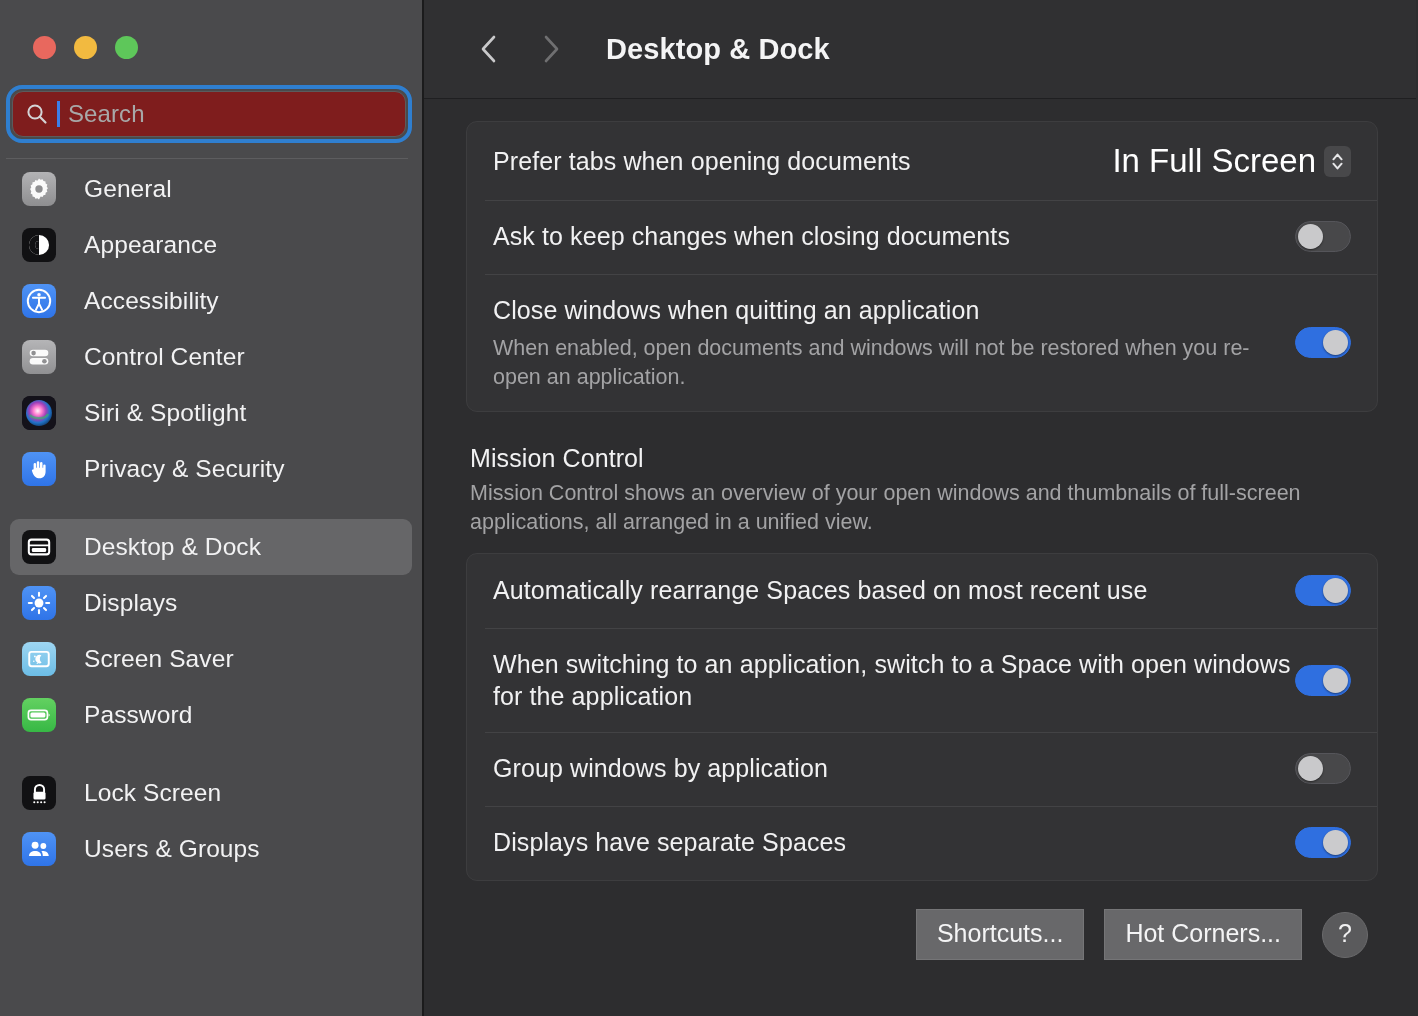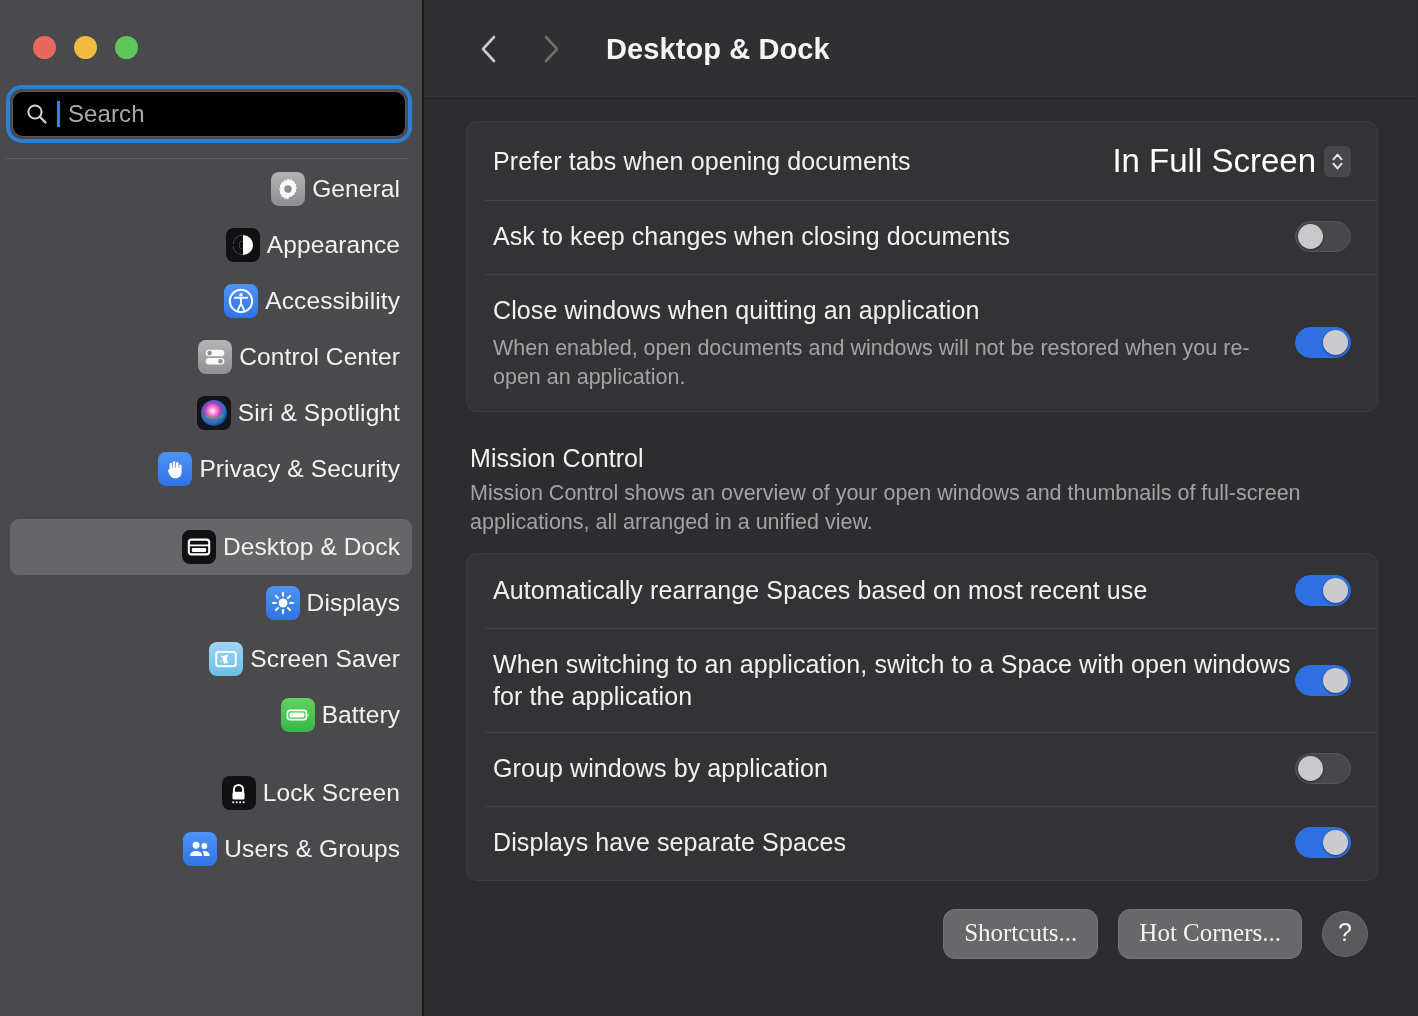--- a/index.html
+++ b/index.html
@@ -28,21 +28,21 @@
 
   .search-wrap { padding: 26px 14px 0 6px; }
   .search-ring {
     border: 4px solid #2f7fd0;
     border-radius: 16px;
     padding: 2px;
     width: 406px;
   }
   .search-box {
     height: 46px;
-    background: #000000;
+    background: #7f1d1d;
     border: 1px solid #5b5b5d;
     border-radius: 11px;
     display: flex; align-items: center;
     padding: 0 12px;
     gap: 8px;
   }
   .search-icon { flex: 0 0 auto; display: block; }
   .caret {
     width: 3px; height: 26px; background: #3b7ee8;
     flex: 0 0 auto;
@@ -54,26 +54,25 @@
   .sb-divider {
     height: 1px; background: #5d5d5f; margin-top: 15px;
   }
 
   .sb-scroll {
     flex: 1; overflow: hidden; padding-top: 2px;
   }
   .sb-group { padding: 0 10px; }
   .sb-group.gap { margin-top: 22px; }
   .sb-item {
-    display: flex; align-items: center; gap: 7px;
+    display: flex; align-items: center; gap: 28px;
     height: 56px;
     padding: 0 12px;
     border-radius: 9px;
     cursor: default;
-    justify-content: flex-end;
   }
   .sb-item.selected { background: #666668; }
   .sb-label { font-size: 24.5px; color: #f2f2f3; letter-spacing: .1px; white-space: nowrap; }
   .sb-icon {
     width: 34px; height: 34px; border-radius: 8px;
     flex: 0 0 auto;
     display: flex; align-items: center; justify-content: center;
     overflow: hidden;
   }
 
@@ -177,25 +176,25 @@
   }
 
   
   .btnrow {
     display: flex; justify-content: flex-end; align-items: center;
     gap: 20px; margin-top: 28px; padding-right: 10px;
   }
   .btn {
     background: #68686a;
     border: 1px solid #757577;
-    border-radius: 12px;
+    border-radius: 0;
     color: #f4f4f5;
     font-size: 25px;
     padding: 9px 20px 11px;
-    font-family: Liberation Serif, serif;
+    font-family: Liberation Sans, sans-serif;
     white-space: nowrap;
   }
   .btn-help {
     width: 46px; height: 46px; border-radius: 50%;
     background: #5a5a5c; border: 1px solid #6a6a6c;
     color: #f0f0f1; font-size: 25px;
     display: flex; align-items: center; justify-content: center;
     padding: 0 0 3px 0;
   }
 </style>
@@ -341,21 +340,21 @@
           <span class="sb-label">Screen Saver</span>
         </div>
         <div class="sb-item">
           <span class="sb-icon" style="background:linear-gradient(#63d161,#37b845)">
             <svg width="28" height="28" viewBox="0 0 28 28">
                 <rect x="3.4" y="9.4" width="19" height="9.2" rx="2.6" fill="none" stroke="#fff" stroke-width="1.7"></rect>
                 <rect x="5.4" y="11.4" width="15" height="5.2" rx="1.5" fill="#fff"></rect>
                 <path d="M23.6 12.4v3.2a1.75 1.75 0 000-3.2z" fill="#fff"></path>
               </svg>
           </span>
-          <span class="sb-label">Battery</span>
+          <span class="sb-label">Password</span>
         </div>
       </div>
 
       <div class="sb-group gap">
         <div class="sb-item">
           <span class="sb-icon" style="background:#111113">
             <svg width="25" height="25" viewBox="0 0 24 24">
                 <path d="M7.6 10.6V8.2a4.4 4.4 0 018.8 0v2.4" fill="none" stroke="#fff" stroke-width="1.9"></path>
                 <rect x="6.2" y="10.4" width="11.6" height="7.4" rx="1.5" fill="#fff"></rect>
                 <g fill="#fff">

